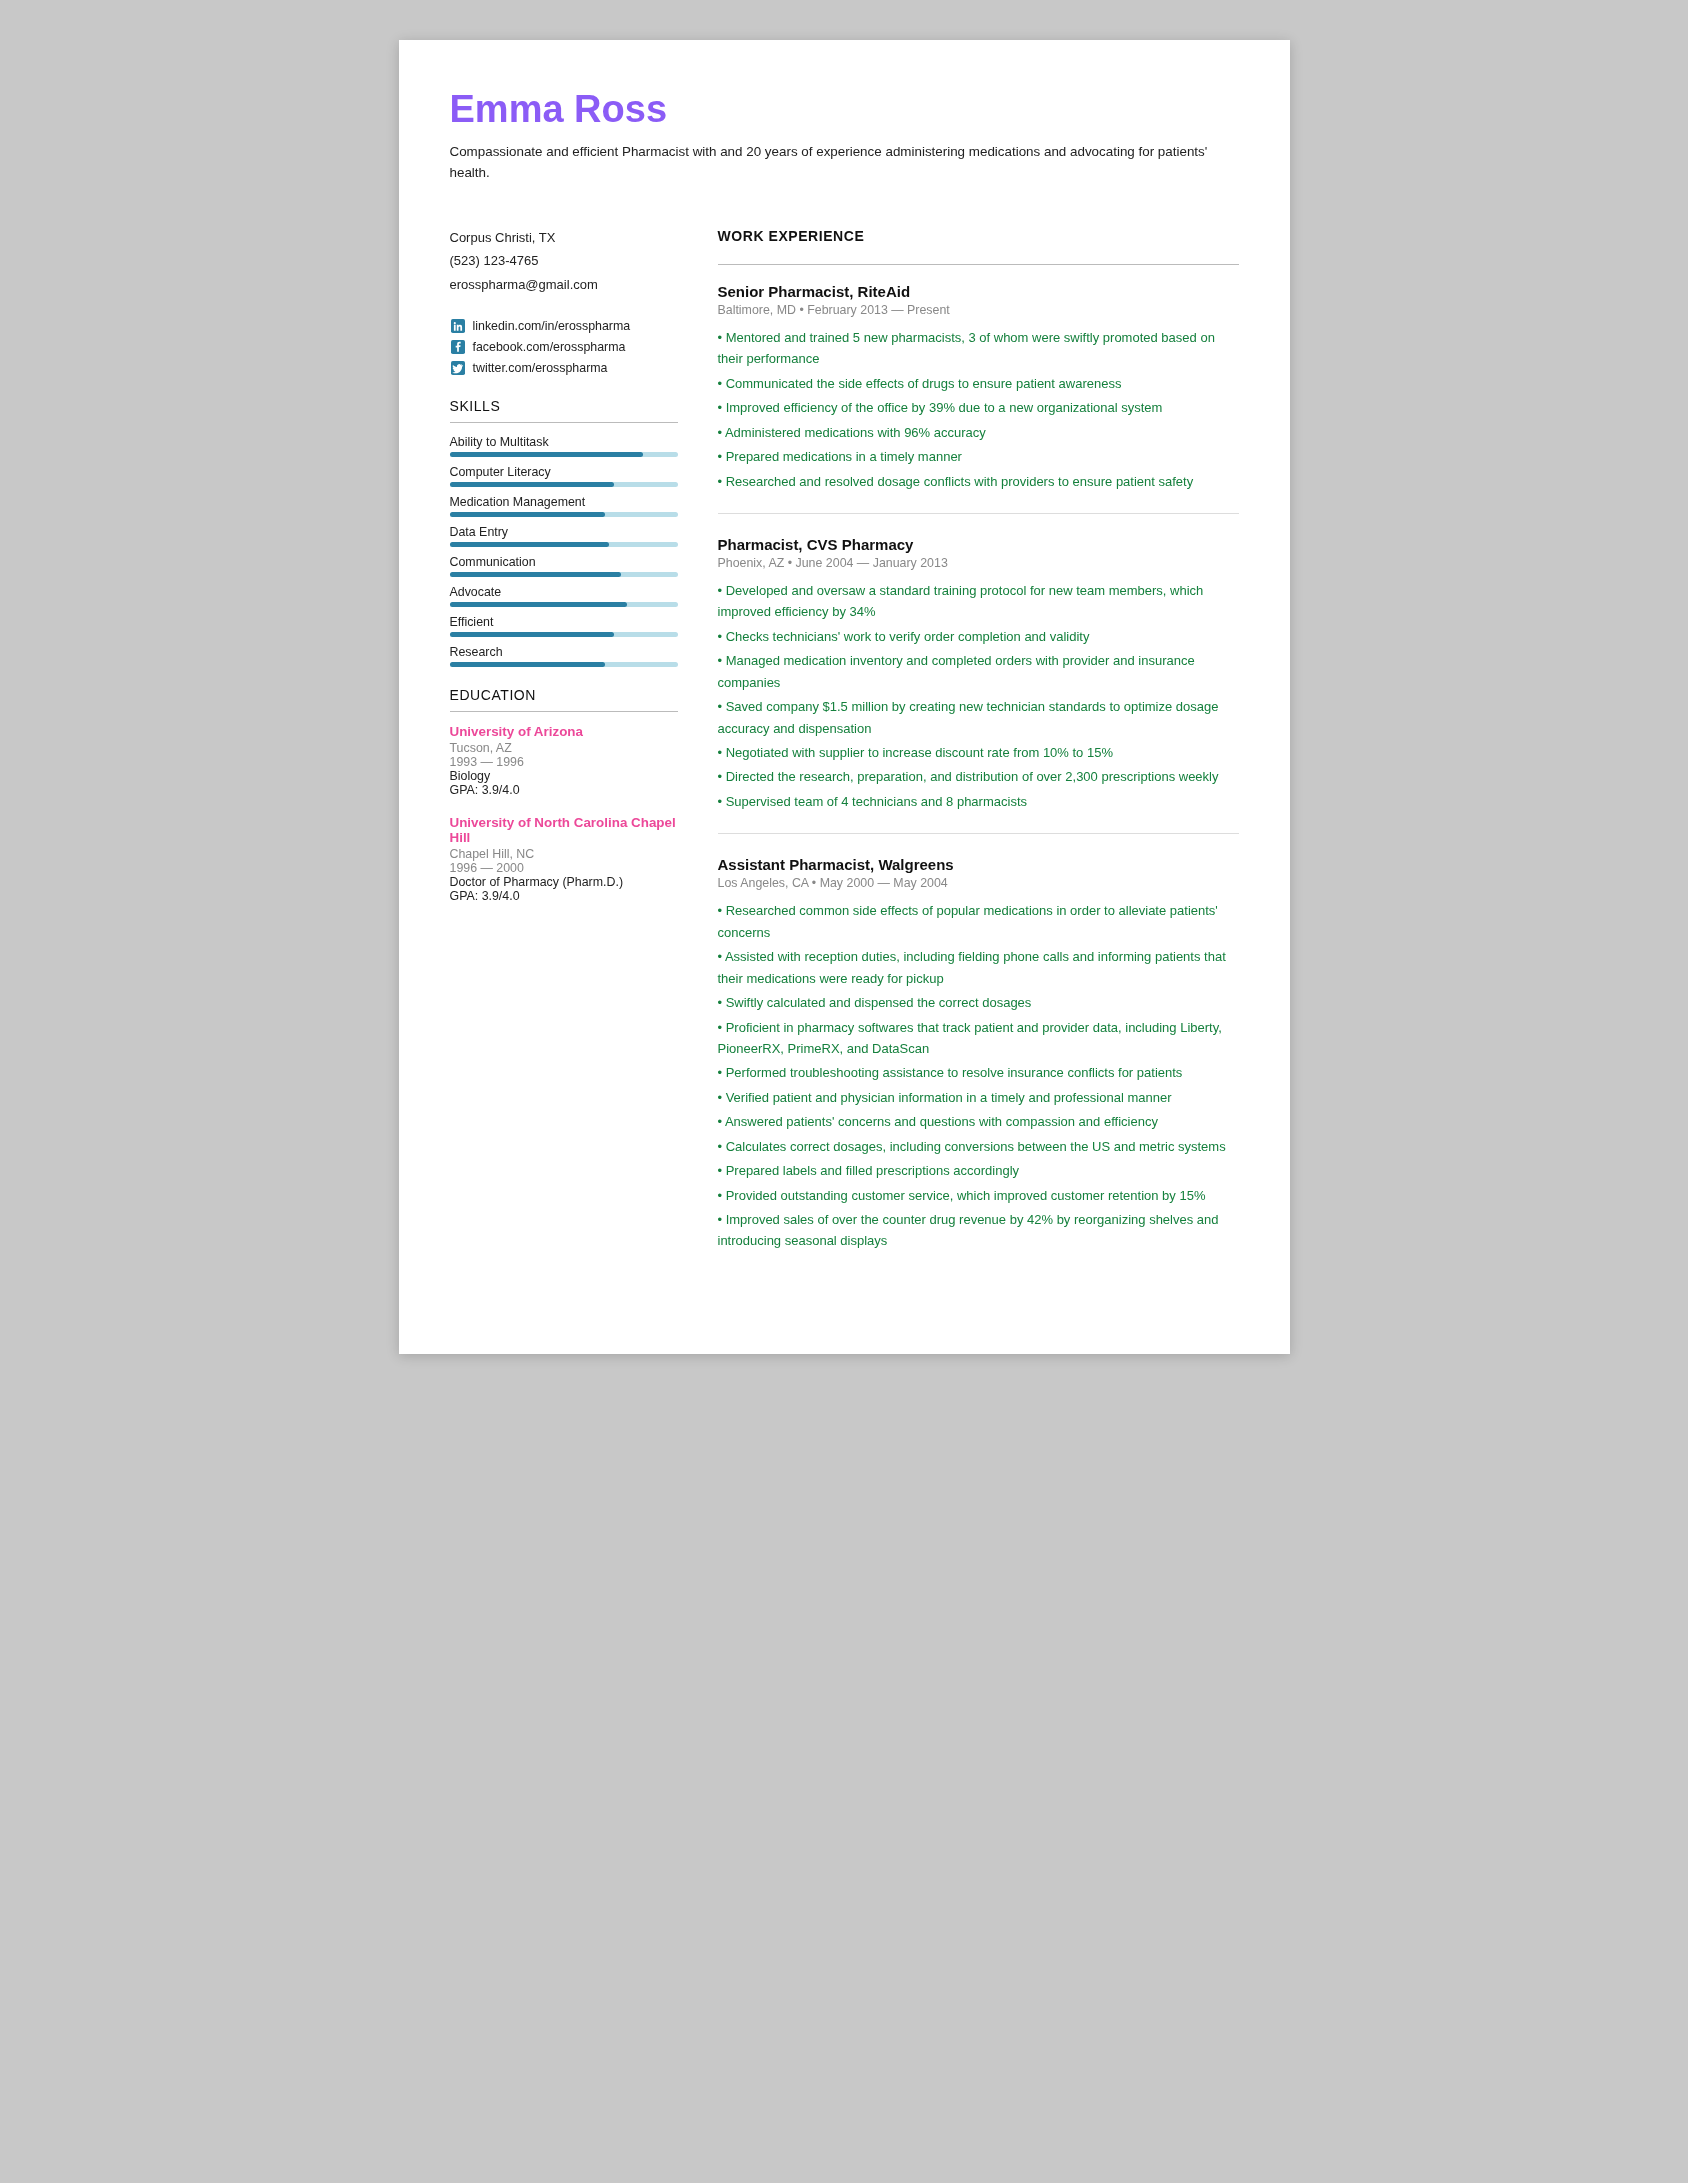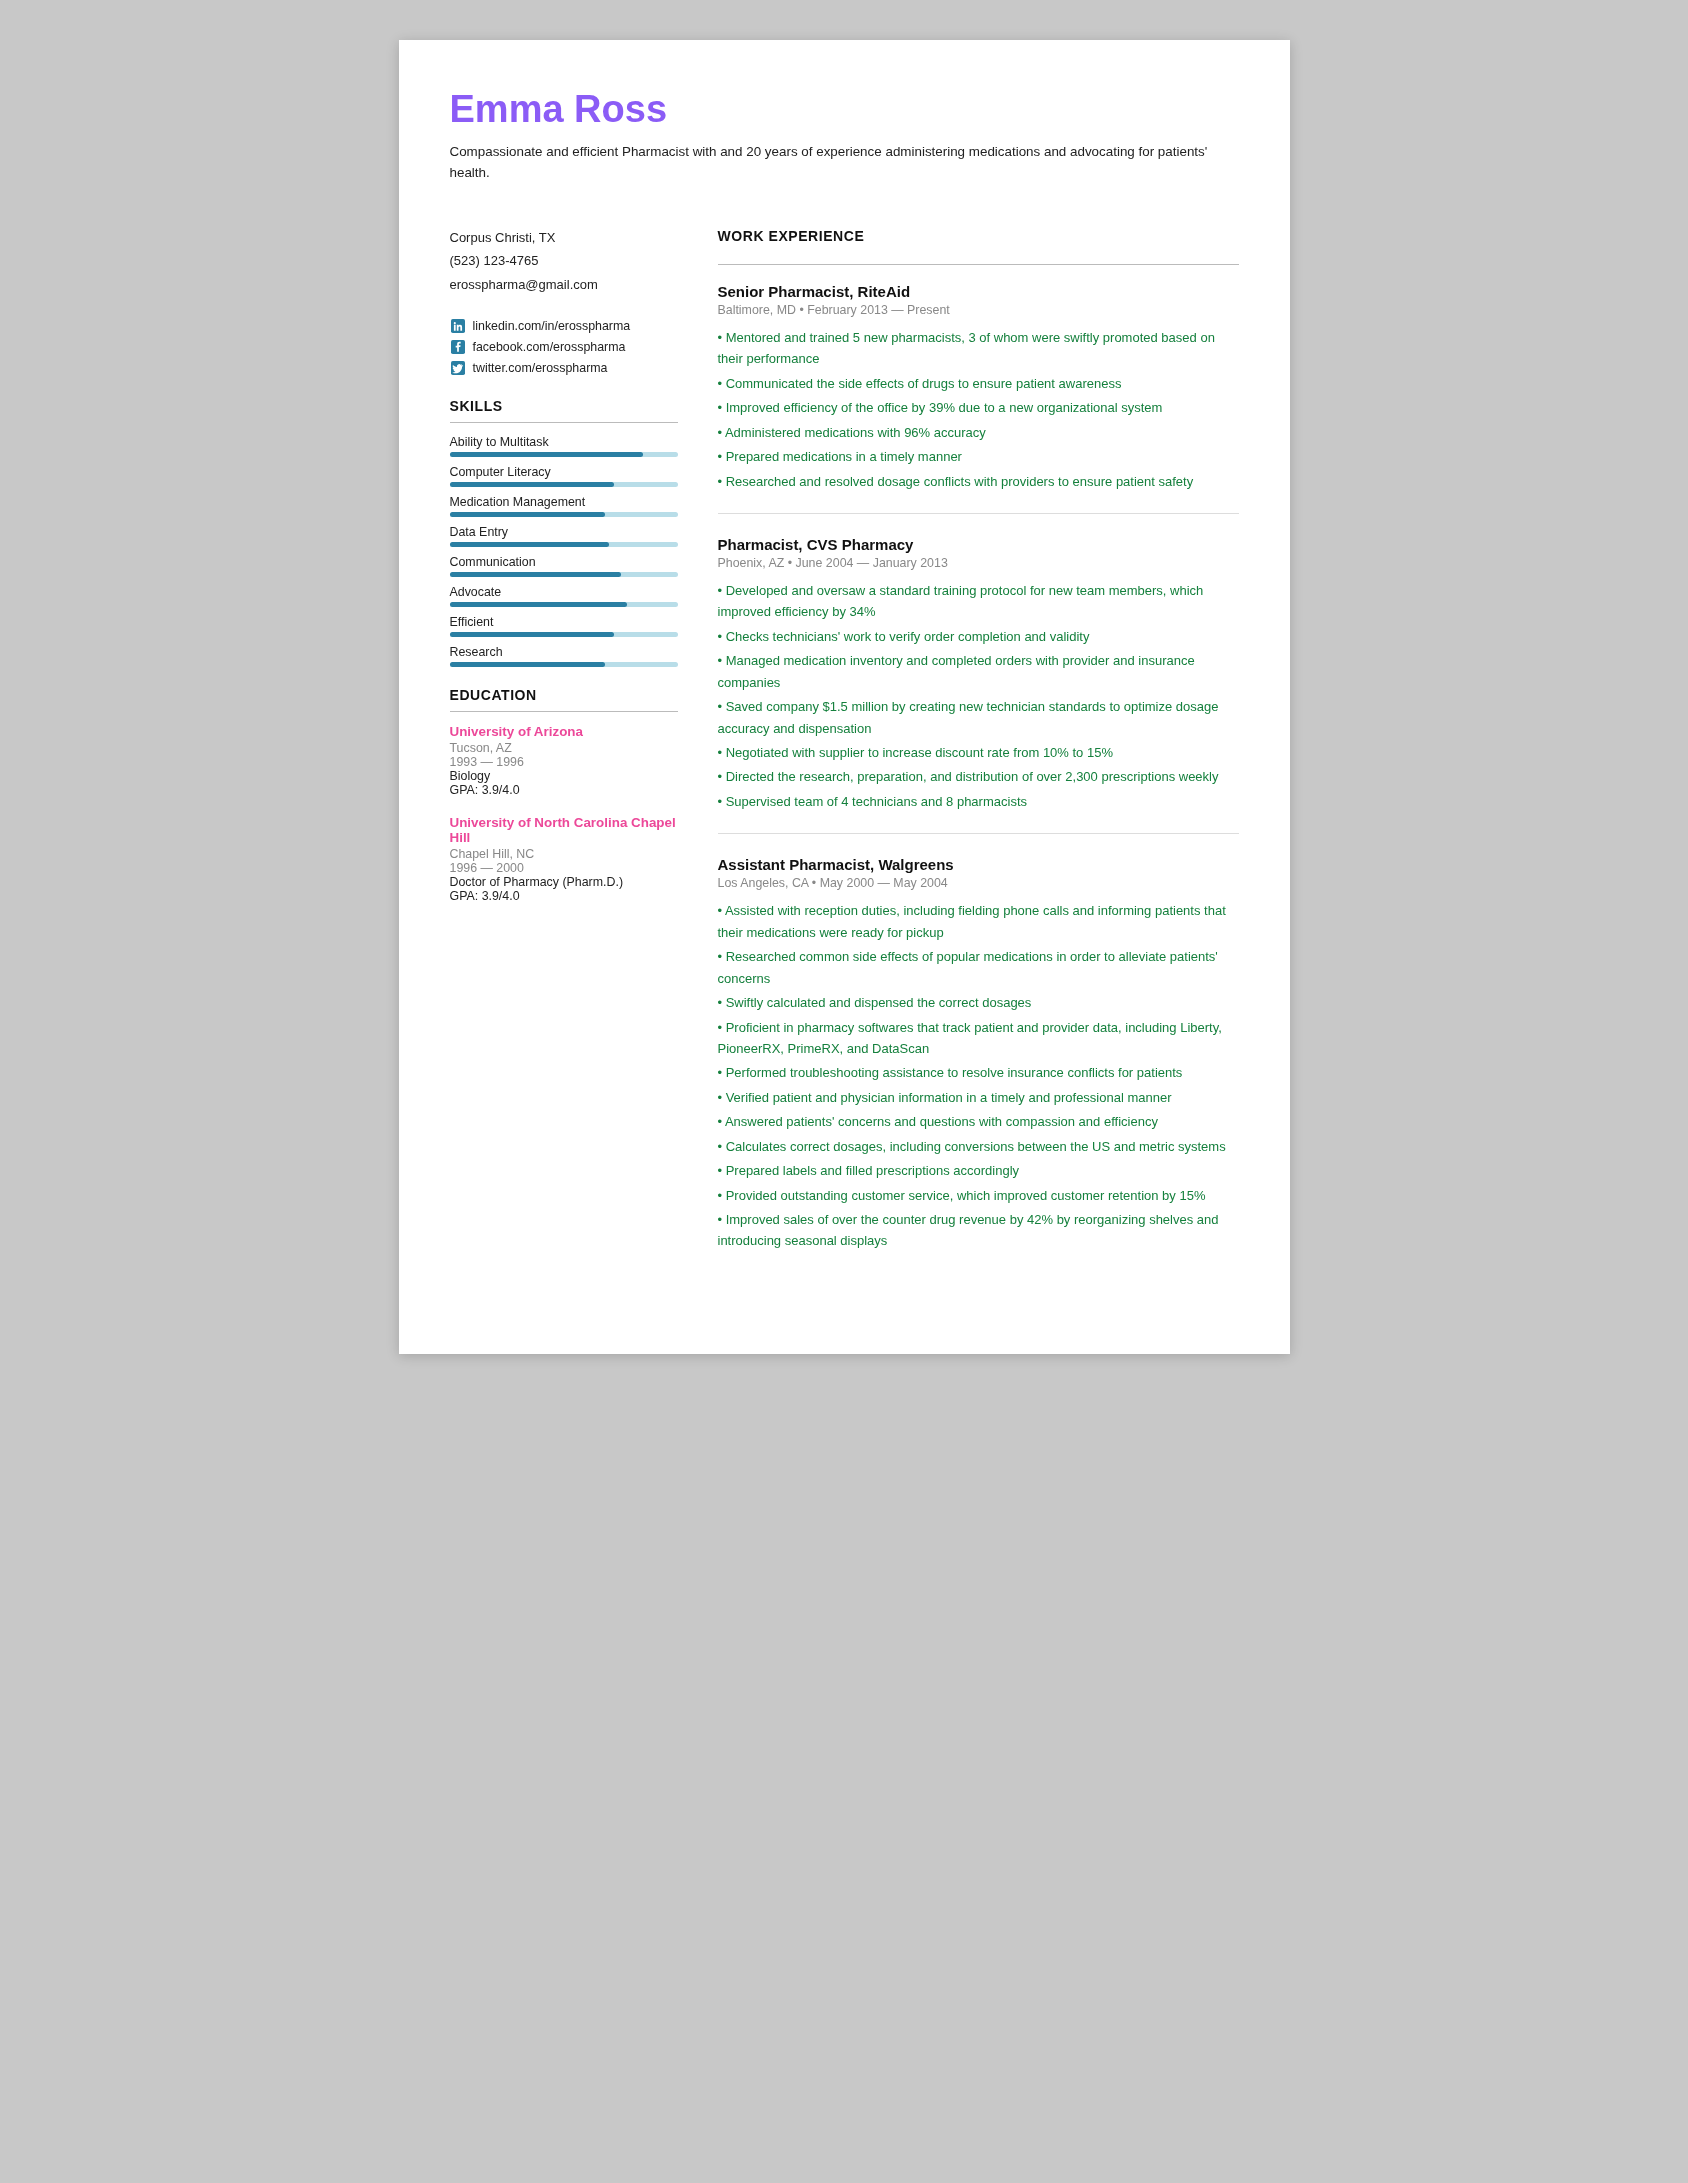--- a/index.html
+++ b/index.html
@@ -65,21 +65,21 @@
     .social-icon {
       width: 16px;
       height: 16px;
       flex-shrink: 0;
       display: inline-flex;
       align-items: center;
       justify-content: center;
     }
     .section-title {
       font-size: 14px;
-      font-weight: 700;
+      font-weight: 400;
       color: #111;
       text-transform: uppercase;
       letter-spacing: 0.04em;
       margin-bottom: 8px;
       margin-top: 2px;
     }
     .section-divider {
       border: none;
       border-top: 1.5px solid #bbb;
       margin-bottom: 12px;
@@ -348,22 +348,22 @@
               <p>• Saved company $1.5 million by creating new technician standards to optimize dosage accuracy and dispensation</p>
               <p>• Negotiated with supplier to increase discount rate from 10% to 15%</p>
               <p>• Directed the research, preparation, and distribution of over 2,300 prescriptions weekly</p>
               <p>• Supervised team of 4 technicians and 8 pharmacists</p>
             </div>
     </div>
           <div class="job-block">
       <div class="job-title">Assistant Pharmacist, Walgreens</div>
       <div class="job-meta">Los Angeles, CA • May 2000 — May 2004</div>
       <div class="job-bullets">
+              <p>• Researched common side effects of popular medications in order to alleviate patients' concerns</p>
               <p>• Assisted with reception duties, including fielding phone calls and informing patients that their medications were ready for pickup</p>
-              <p>• Researched common side effects of popular medications in order to alleviate patients' concerns</p>
               <p>• Swiftly calculated and dispensed the correct dosages</p>
               <p>• Proficient in pharmacy softwares that track patient and provider data, including Liberty, PioneerRX, PrimeRX, and DataScan</p>
               <p>• Performed troubleshooting assistance to resolve insurance conflicts for patients</p>
               <p>• Verified patient and physician information in a timely and professional manner</p>
               <p>• Answered patients' concerns and questions with compassion and efficiency</p>
               <p>• Calculates correct dosages, including conversions between the US and metric systems</p>
               <p>• Prepared labels and filled prescriptions accordingly</p>
               <p>• Provided outstanding customer service, which improved customer retention by 15%</p>
               <p>• Improved sales of over the counter drug revenue by 42% by reorganizing shelves and introducing seasonal displays</p>
             </div>

